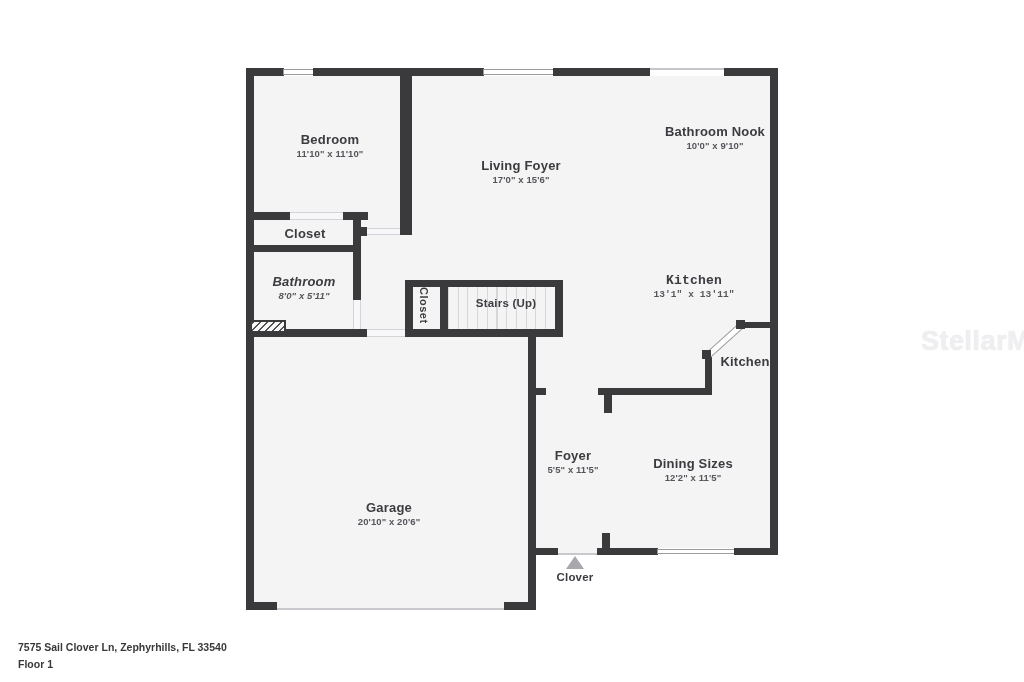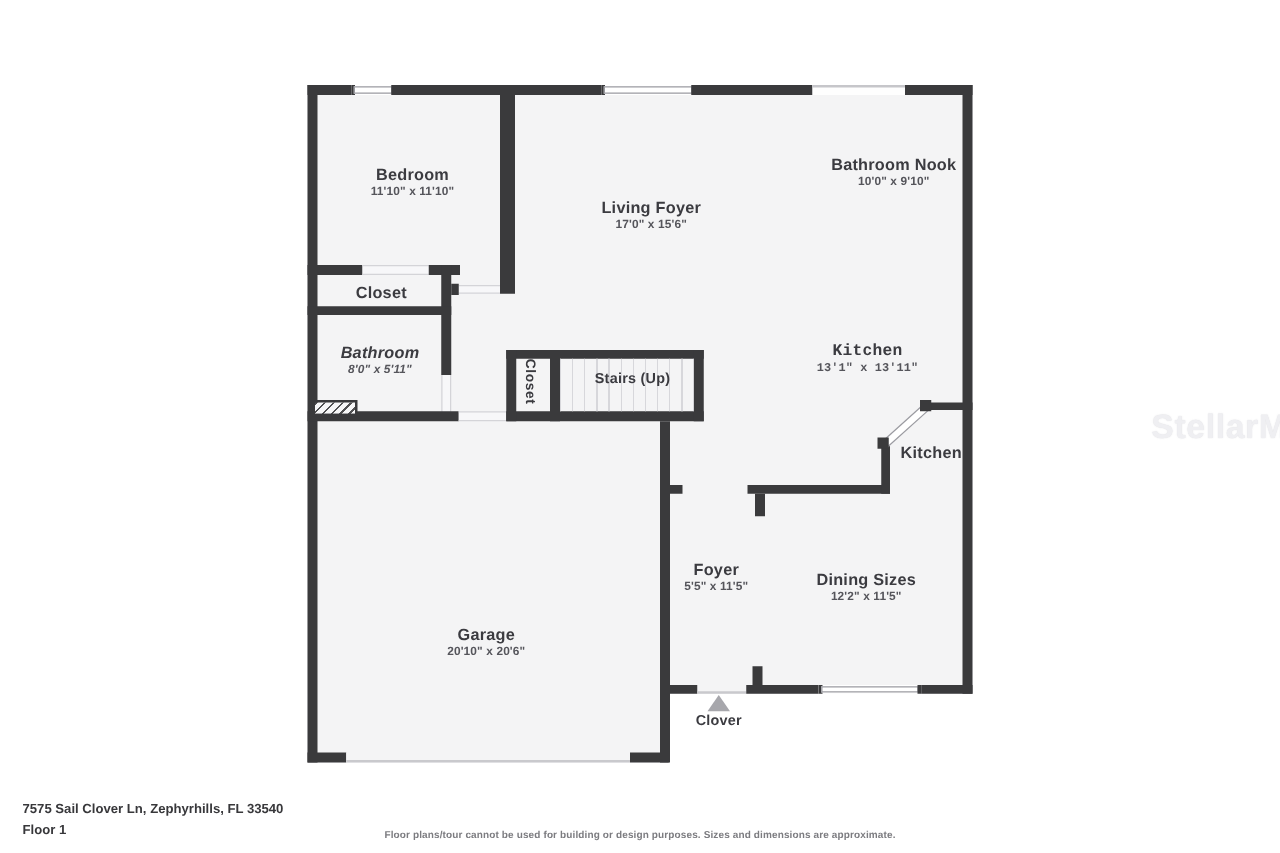--- a/index.html
+++ b/index.html
@@ -172,15 +172,14 @@
 
   <div class="entry-tri"></div>
   <div class="room-label" style="left:575px; top:571px;">
     <div class="room-name sm">Clover</div>
   </div>
 
   <div class="watermark">StellarMLS</div>
 
   <div class="addr">7575 Sail Clover Ln, Zephyrhills, FL 33540</div>
   <div class="floor-num">Floor 1</div>
-  <div class="disclaimer">Floor plans/tour cannot be used for building or design purposes. Sizes and dimensions are approximate.</div>
 
 </div>
 
 </body></html>

